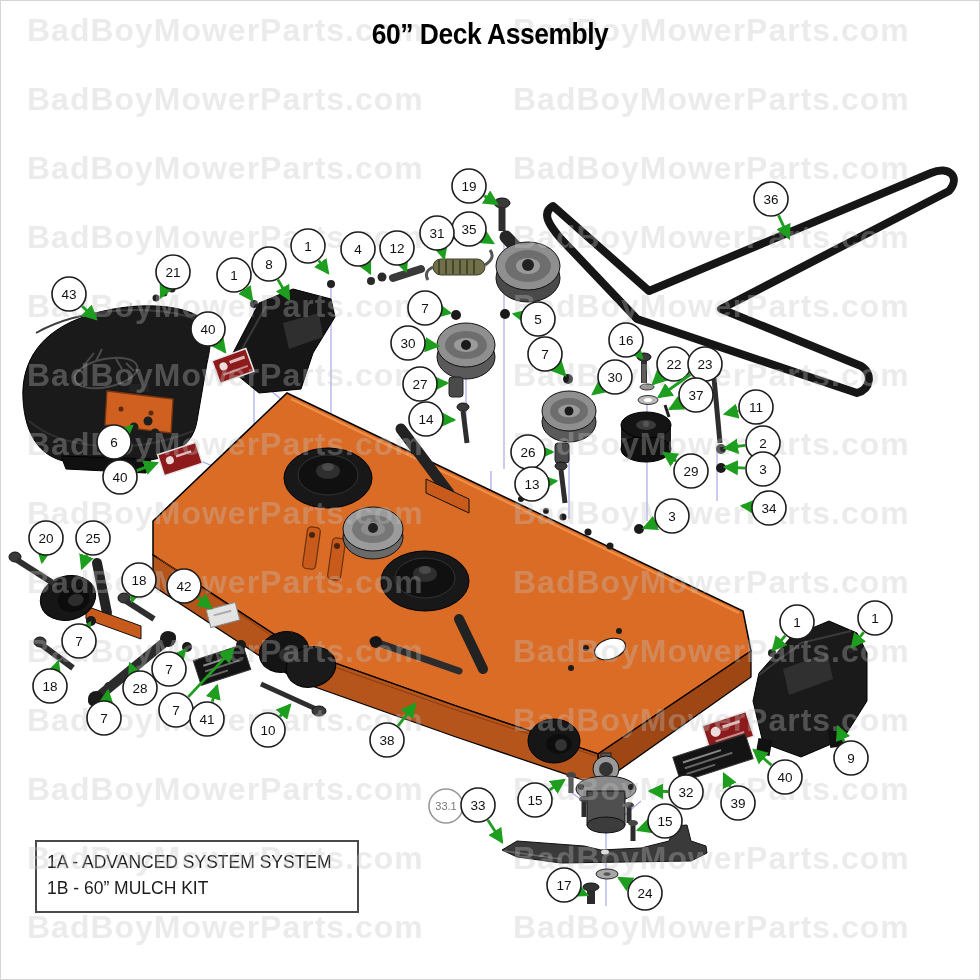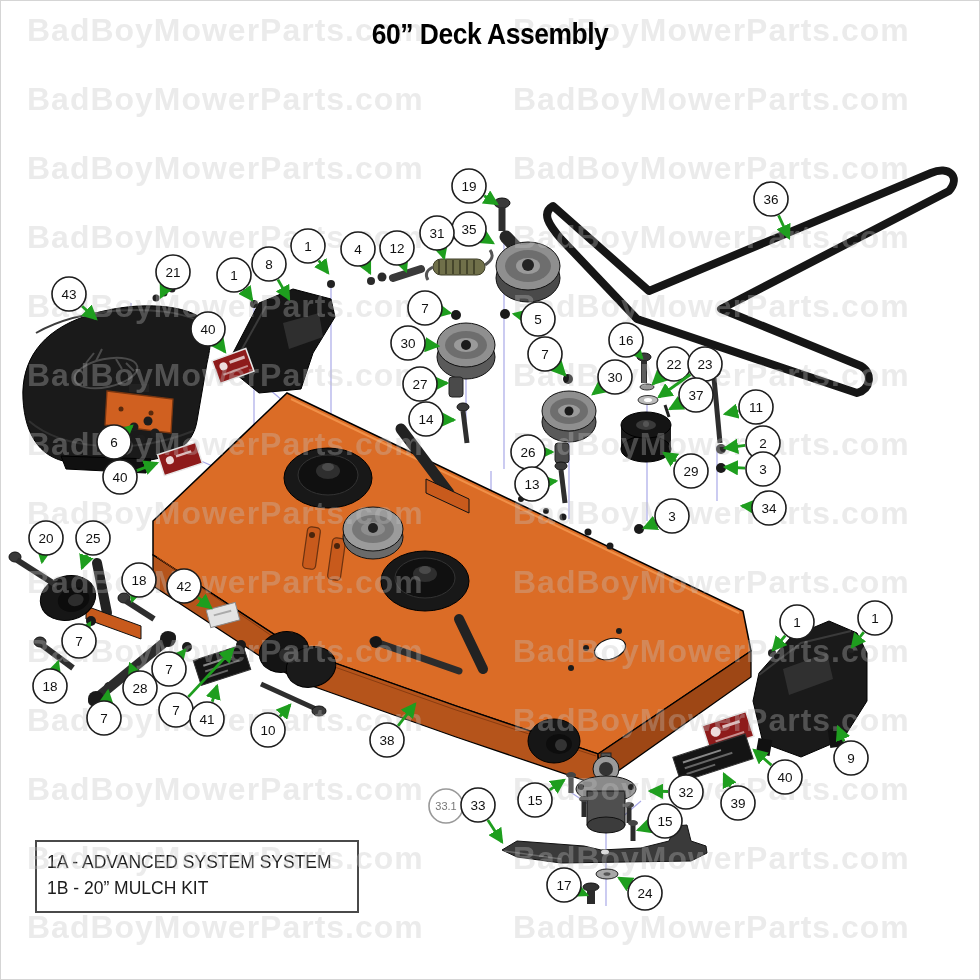--- a/index.html
+++ b/index.html
@@ -329,21 +329,21 @@
 
       <ellipse cx="606" cy="873" rx="11" ry="5" fill="#A8A8A8" stroke="#222"></ellipse>
       <ellipse cx="606" cy="873" rx="3.5" ry="1.8" fill="#555"></ellipse>
       <ellipse cx="590" cy="886" rx="8" ry="4" fill="#333" stroke="#111"></ellipse>
       <line x1="590" y1="889" x2="590" y2="903" stroke="#2B2B2B" stroke-width="8"></line>
     </g>
   </svg>
 
   <div id="legend">
       <div>1A - ADVANCED SYSTEM SYSTEM</div>
-      <div>1B - 20” MULCH KIT</div>
+      <div>1B - 60” MULCH KIT</div>
     </div>
 
   <div id="watermarks">
       <div class="wm-row" style="top: 12px;">
         <span style="left: 22px;">BadBoyMowerParts.com</span>
         <span style="left: 508px;">BadBoyMowerParts.com</span>
       </div>
       <div class="wm-row" style="top: 81px;">
         <span style="left: 22px;">BadBoyMowerParts.com</span>
         <span style="left: 508px;">BadBoyMowerParts.com</span>

